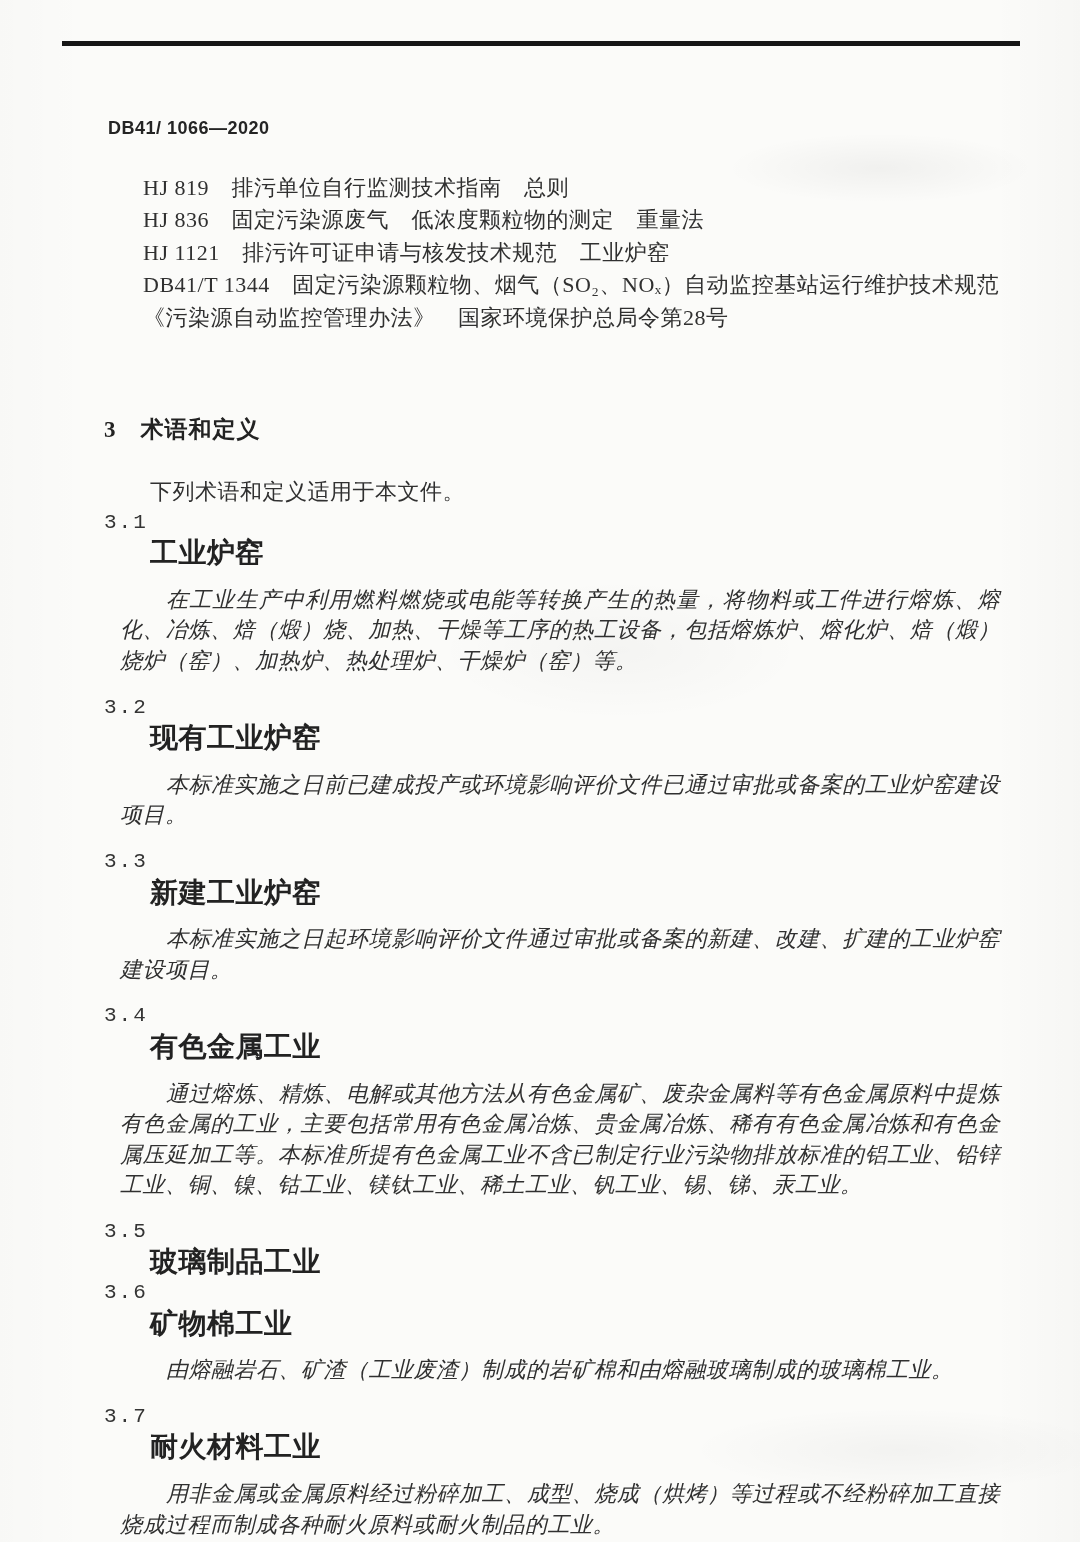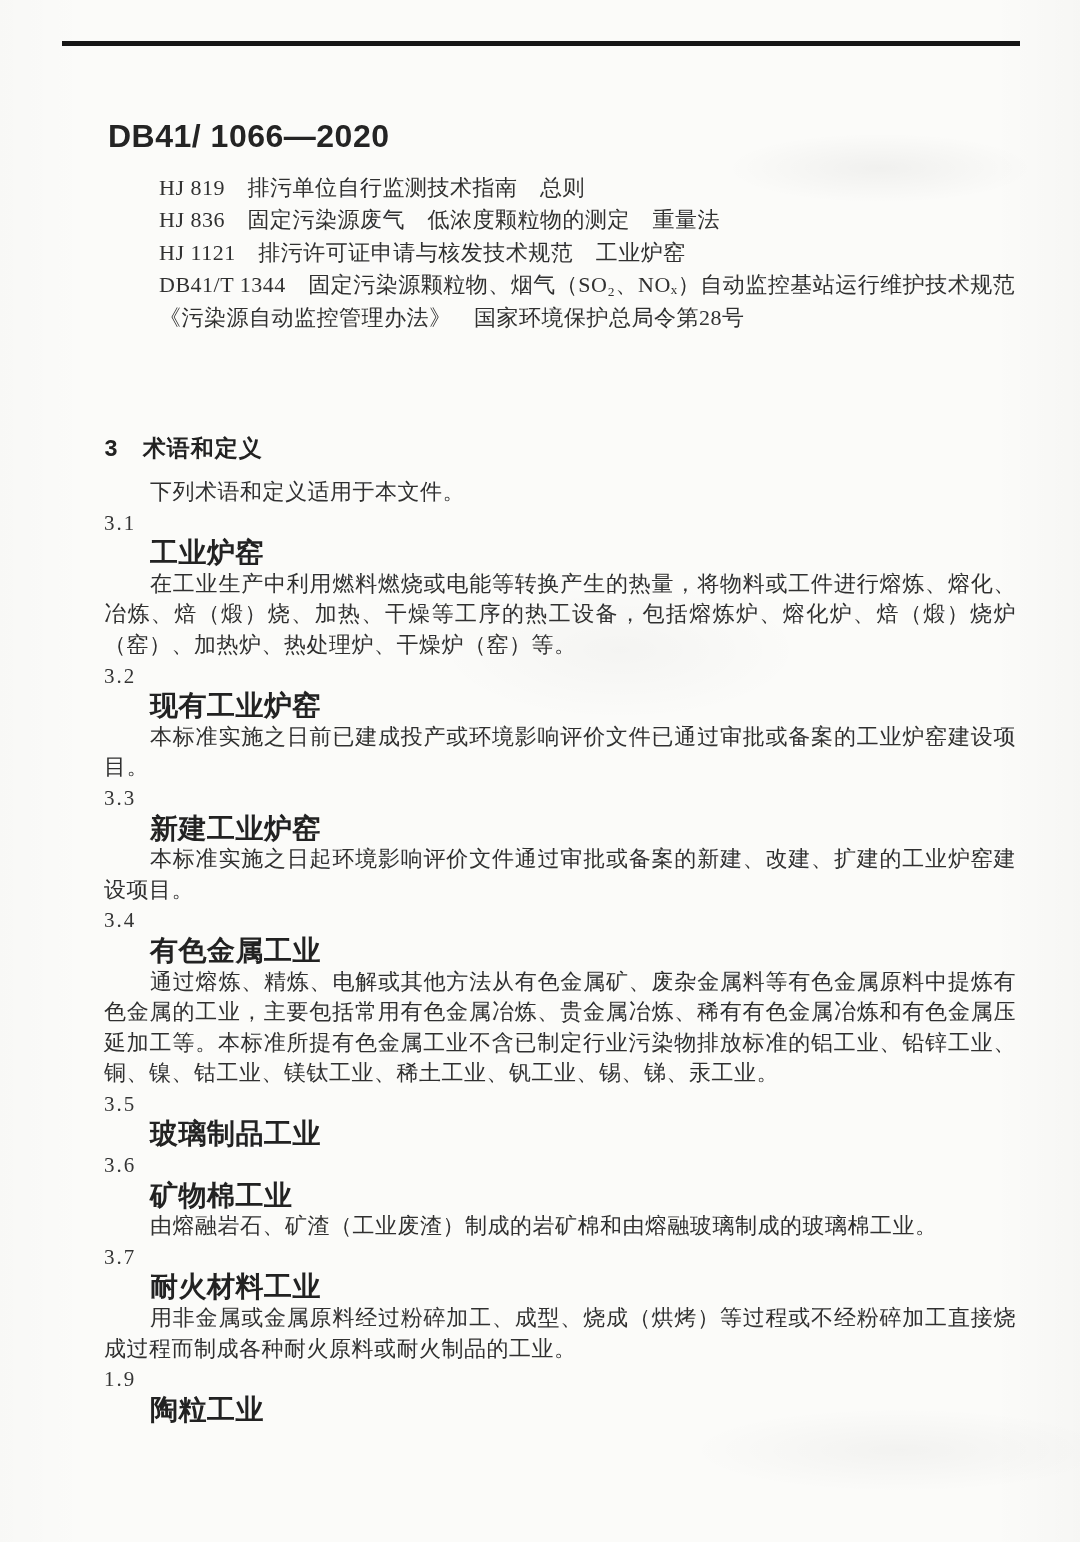--- a/index.html
+++ b/index.html
@@ -24,76 +24,77 @@
     position: absolute;
     top: 41px; left: 62px;
     width: 958px; height: 5px;
     background: #161616;
   }
   .doc-number {
     position: absolute;
     top: 118px; left: 108px;
     font-family: "Liberation Sans", sans-serif;
     font-weight: bold;
-    font-size: 32px;
+    font-size: 18px;
     letter-spacing: 0.5px;
     color: #242424;
     text-align: right;
   }
   .refs {
     position: absolute;
-    top: 172px; left: 159px; width: 873px;
+    top: 172px; left: 143px; width: 873px;
     font-size: 22px;
     line-height: 32.4px;
     letter-spacing: 0.5px;
     color: #303030;
   }
   .ref-line { word-break: break-all; }
   .section-heading {
     position: absolute;
-    top: 433px; left: 104px;
+    top: 414px; left: 104px;
     margin: 0;
-    font-family: Liberation Mono, monospace;
+    font-family: Liberation Serif, serif;
     font-weight: bold;
     font-size: 23px;
     letter-spacing: 1px;
     color: #222222;
   }
   .terms {
     position: absolute;
     top: 477px; left: 104px; width: 912px;
     font-size: 22px;
     line-height: 30.6px;
     letter-spacing: 0.5px;
   }
   .intro {
     margin: 0;
     text-indent: 46px;
     color: #303030;
   }
   .term { margin: 0; }
   .term-number {
-    font-family: Liberation Serif, serif;
+    font-family: Liberation Mono, monospace;
     font-size: 21px;
     letter-spacing: 2px;
     color: #353535;
   }
   .term-name {
     font-family: "Liberation Sans", sans-serif;
     font-weight: bold;
     font-size: 28px;
     padding-left: 46px;
     color: #222222;
   }
   .term-def {
-    margin: 0;
+    margin: 16px;
     text-align: justify;
     text-indent: 46px;
     word-break: break-all;
     color: #303030;
+    font-style: italic;
   }
 </style>
 </head>
 <body>
 
 <div class="page">
 
   <div class="top-rule"></div>
 
   <div class="doc-number">DB41/ 1066—2020</div>

